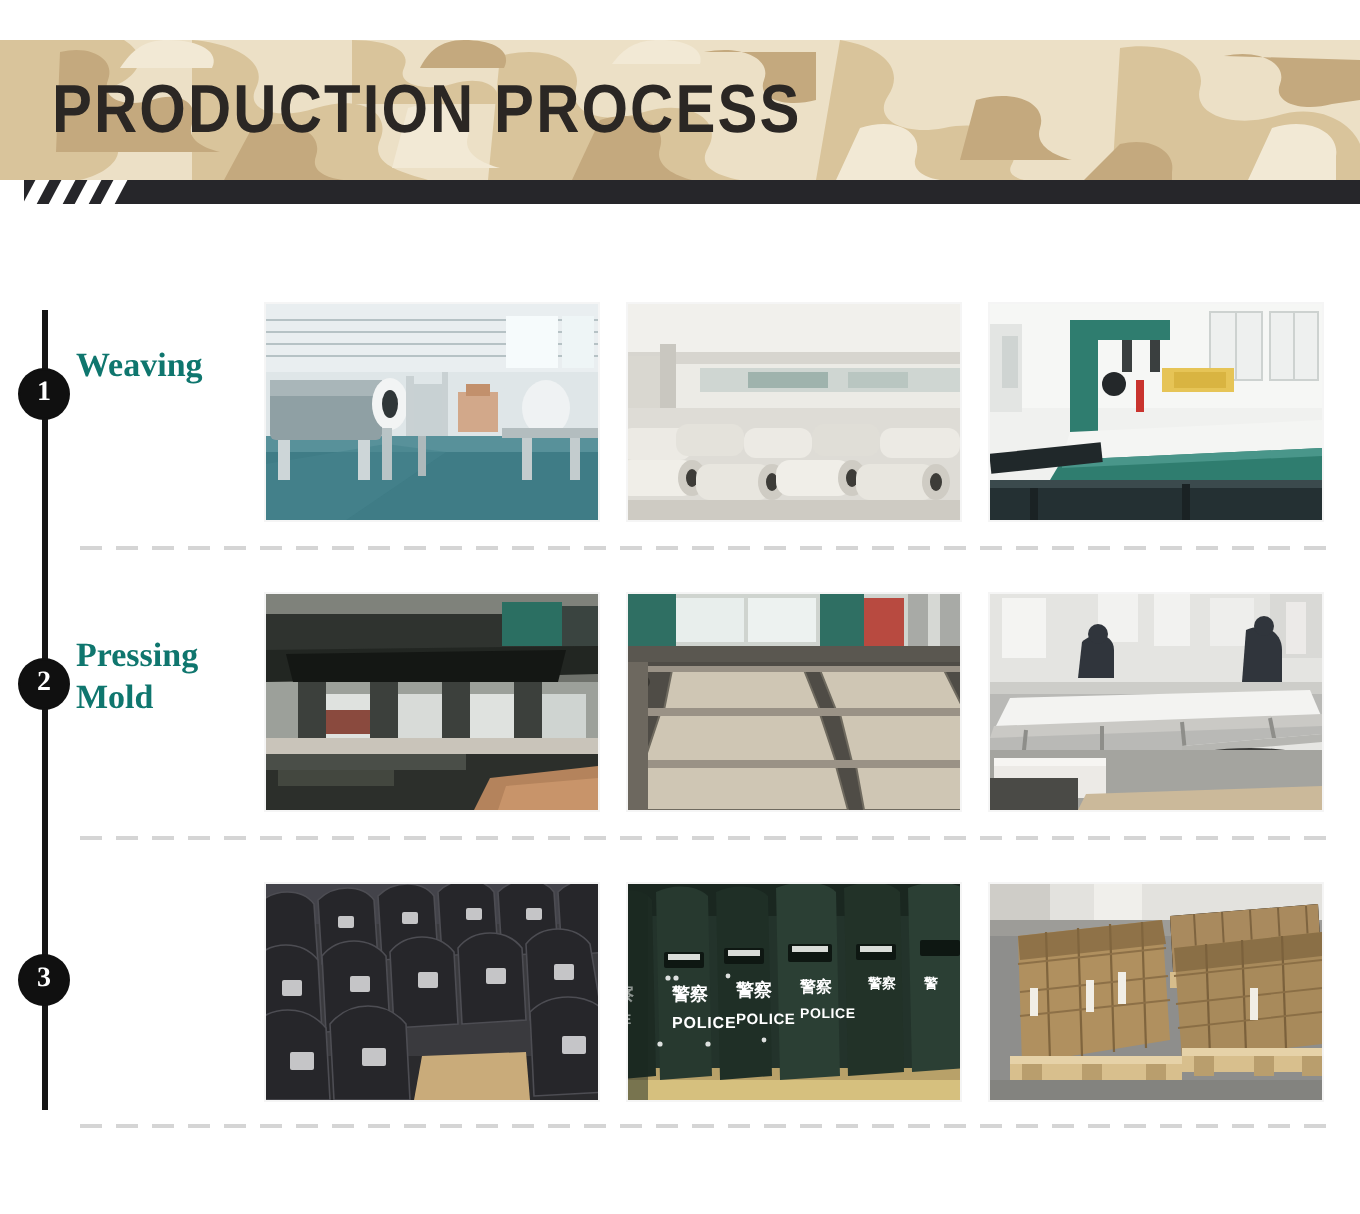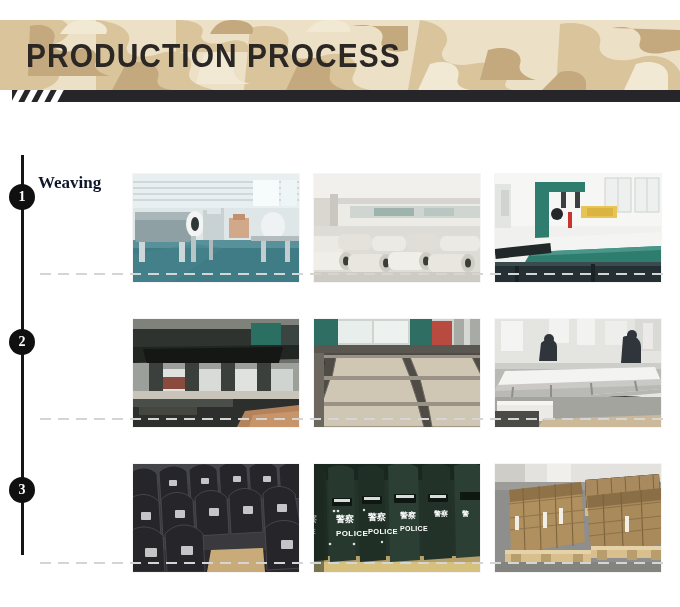--- a/index.html
+++ b/index.html
@@ -60,39 +60,38 @@
     font-size:14px;font-weight:bold;
     display:flex;align-items:center;justify-content:center;
     line-height:1;
     box-shadow:0 0 0 1px #101010;
   }
   .step-label{
     position:absolute;left:38px;
     font-family:"Liberation Serif", serif;
     font-weight:bold;
     font-size:17px;
-    color:#0f172a;
+    color:#0f766e;
     line-height:21px;
     width:92px;
   }
 
   
   .dashsep{
     position:absolute;left:40px;width:630px;height:2px;
     background:repeating-linear-gradient(to right,#d5d5d5 0px,#d5d5d5 11px,rgba(255,255,255,0) 11px,rgba(255,255,255,0) 18px);
   }
 
   
   .photo{
     position:absolute;
     width:166px;height:108px;
     overflow:hidden;
     background:#86efac;
     box-shadow:0 0 0 1px rgba(0,0,0,0.04);
-    margin-top:22px;
   }
   .photo svg{display:block;width:166px;height:108px;}
 </style>
 </head>
 <body>
 
 <div id="page">
 
   <div class="header-wrap">
     <div class="camo">
@@ -241,20 +240,24 @@
       <rect x="0" y="88" width="166" height="20" fill="#243033"></rect>
       <rect x="0" y="88" width="166" height="4" fill="#3b4a4d"></rect>
       <rect x="20" y="92" width="4" height="16" fill="#1a2224"></rect>
       <rect x="96" y="90" width="4" height="18" fill="#1a2224"></rect>
     </svg>
   </div>
 
   <div class="dashsep" style="top:273px;"></div>
 
   <div class="step-badge" style="top:330px;">2</div>
+  <div class="step-label" style="top:317px;">
+    <div>Pressing</div>
+    <div>Mold</div>
+  </div>
 
   <div class="photo" style="left:133px;top:297px;">
     <svg viewBox="0 0 166 108" preserveAspectRatio="none" aria-hidden="true">
       <rect width="166" height="108" fill="#6f726c"></rect>
       <rect x="0" y="0" width="166" height="16" fill="#7f827b"></rect>
       <rect x="0" y="10" width="166" height="18" fill="#2f332f"></rect>
       <rect x="118" y="4" width="30" height="22" fill="#2b6f62"></rect>
       <rect x="148" y="6" width="18" height="20" fill="#3a4440"></rect>
       <path d="M0,28 L166,26 L166,40 L0,44 Z" fill="#222622"></path>
       <path d="M10,30 L150,28 L146,44 L14,46 Z" fill="#141714"></path>

